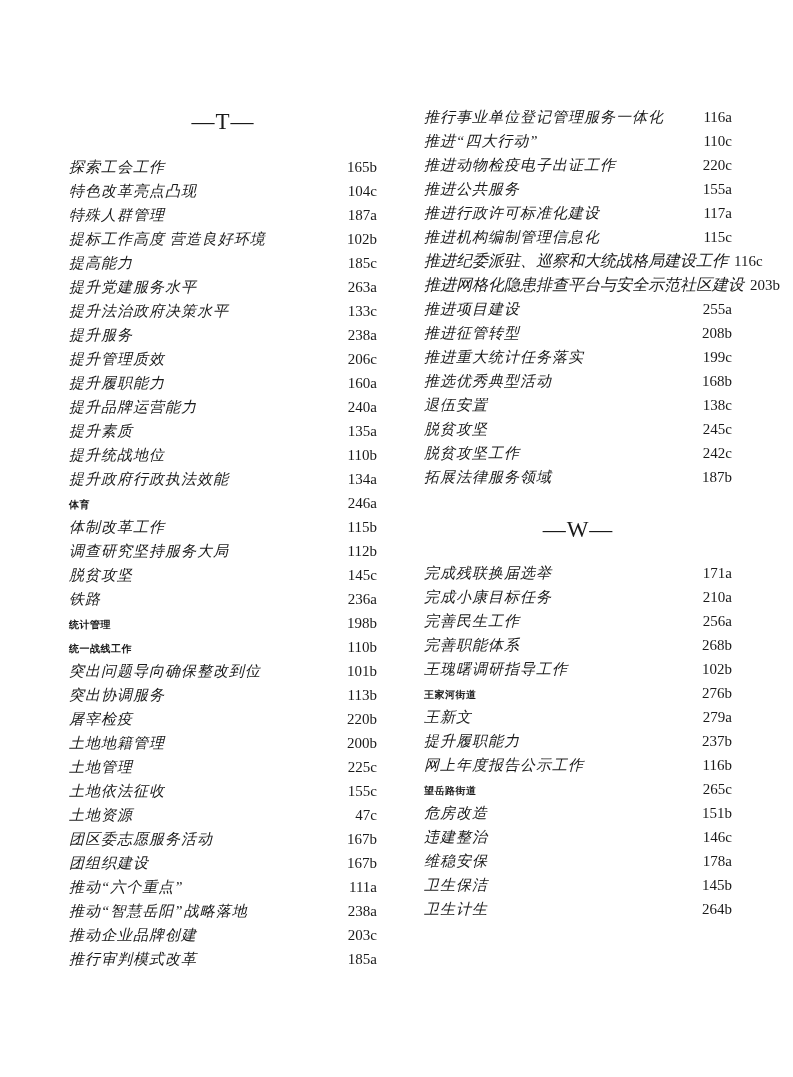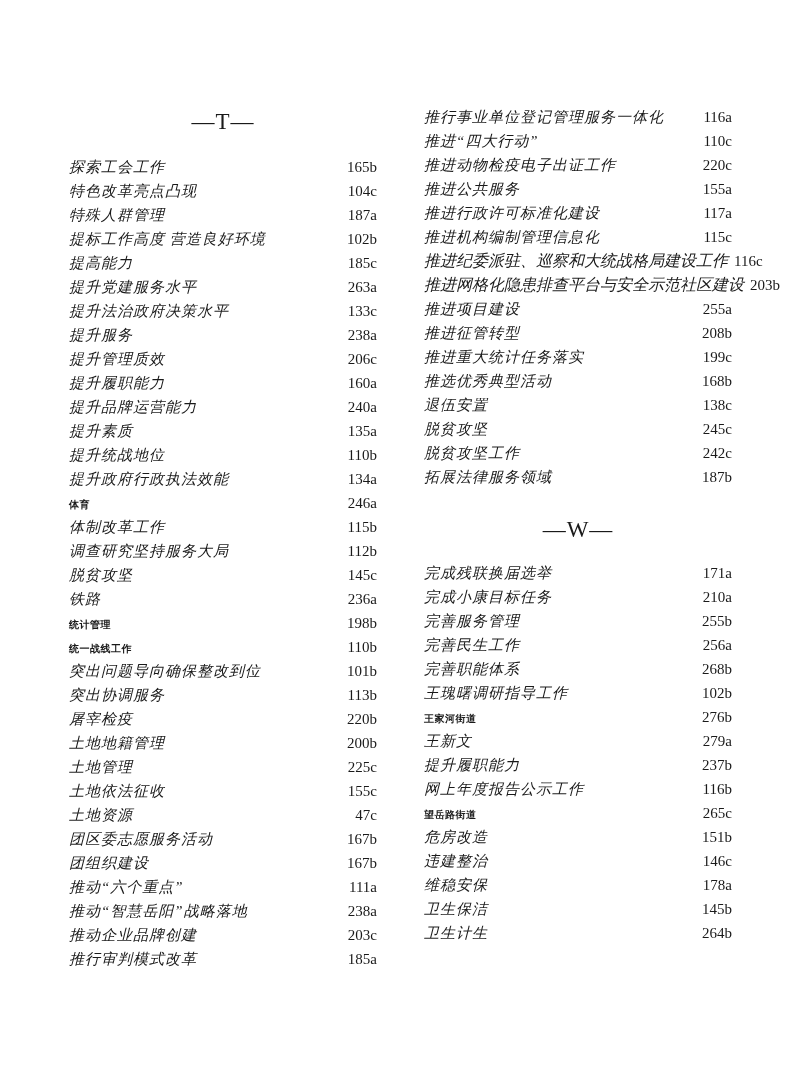--- a/index.html
+++ b/index.html
@@ -272,24 +272,20 @@
       <div class="section-header">—W—</div>
       <div class="entry">
         <span class="entry-text">完成残联换届选举</span>
         <span class="entry-page">171a</span>
       </div>
       <div class="entry">
         <span class="entry-text">完成小康目标任务</span>
         <span class="entry-page">210a</span>
       </div>
       <div class="entry">
-        <span class="entry-text">完善服务管理</span>
-        <span class="entry-page">255b</span>
-      </div>
-      <div class="entry">
         <span class="entry-text">完善民生工作</span>
         <span class="entry-page">256a</span>
       </div>
       <div class="entry">
         <span class="entry-text">完善职能体系</span>
         <span class="entry-page">268b</span>
       </div>
       <div class="entry">
         <span class="entry-text">王瑰曙调研指导工作</span>
         <span class="entry-page">102b</span>

